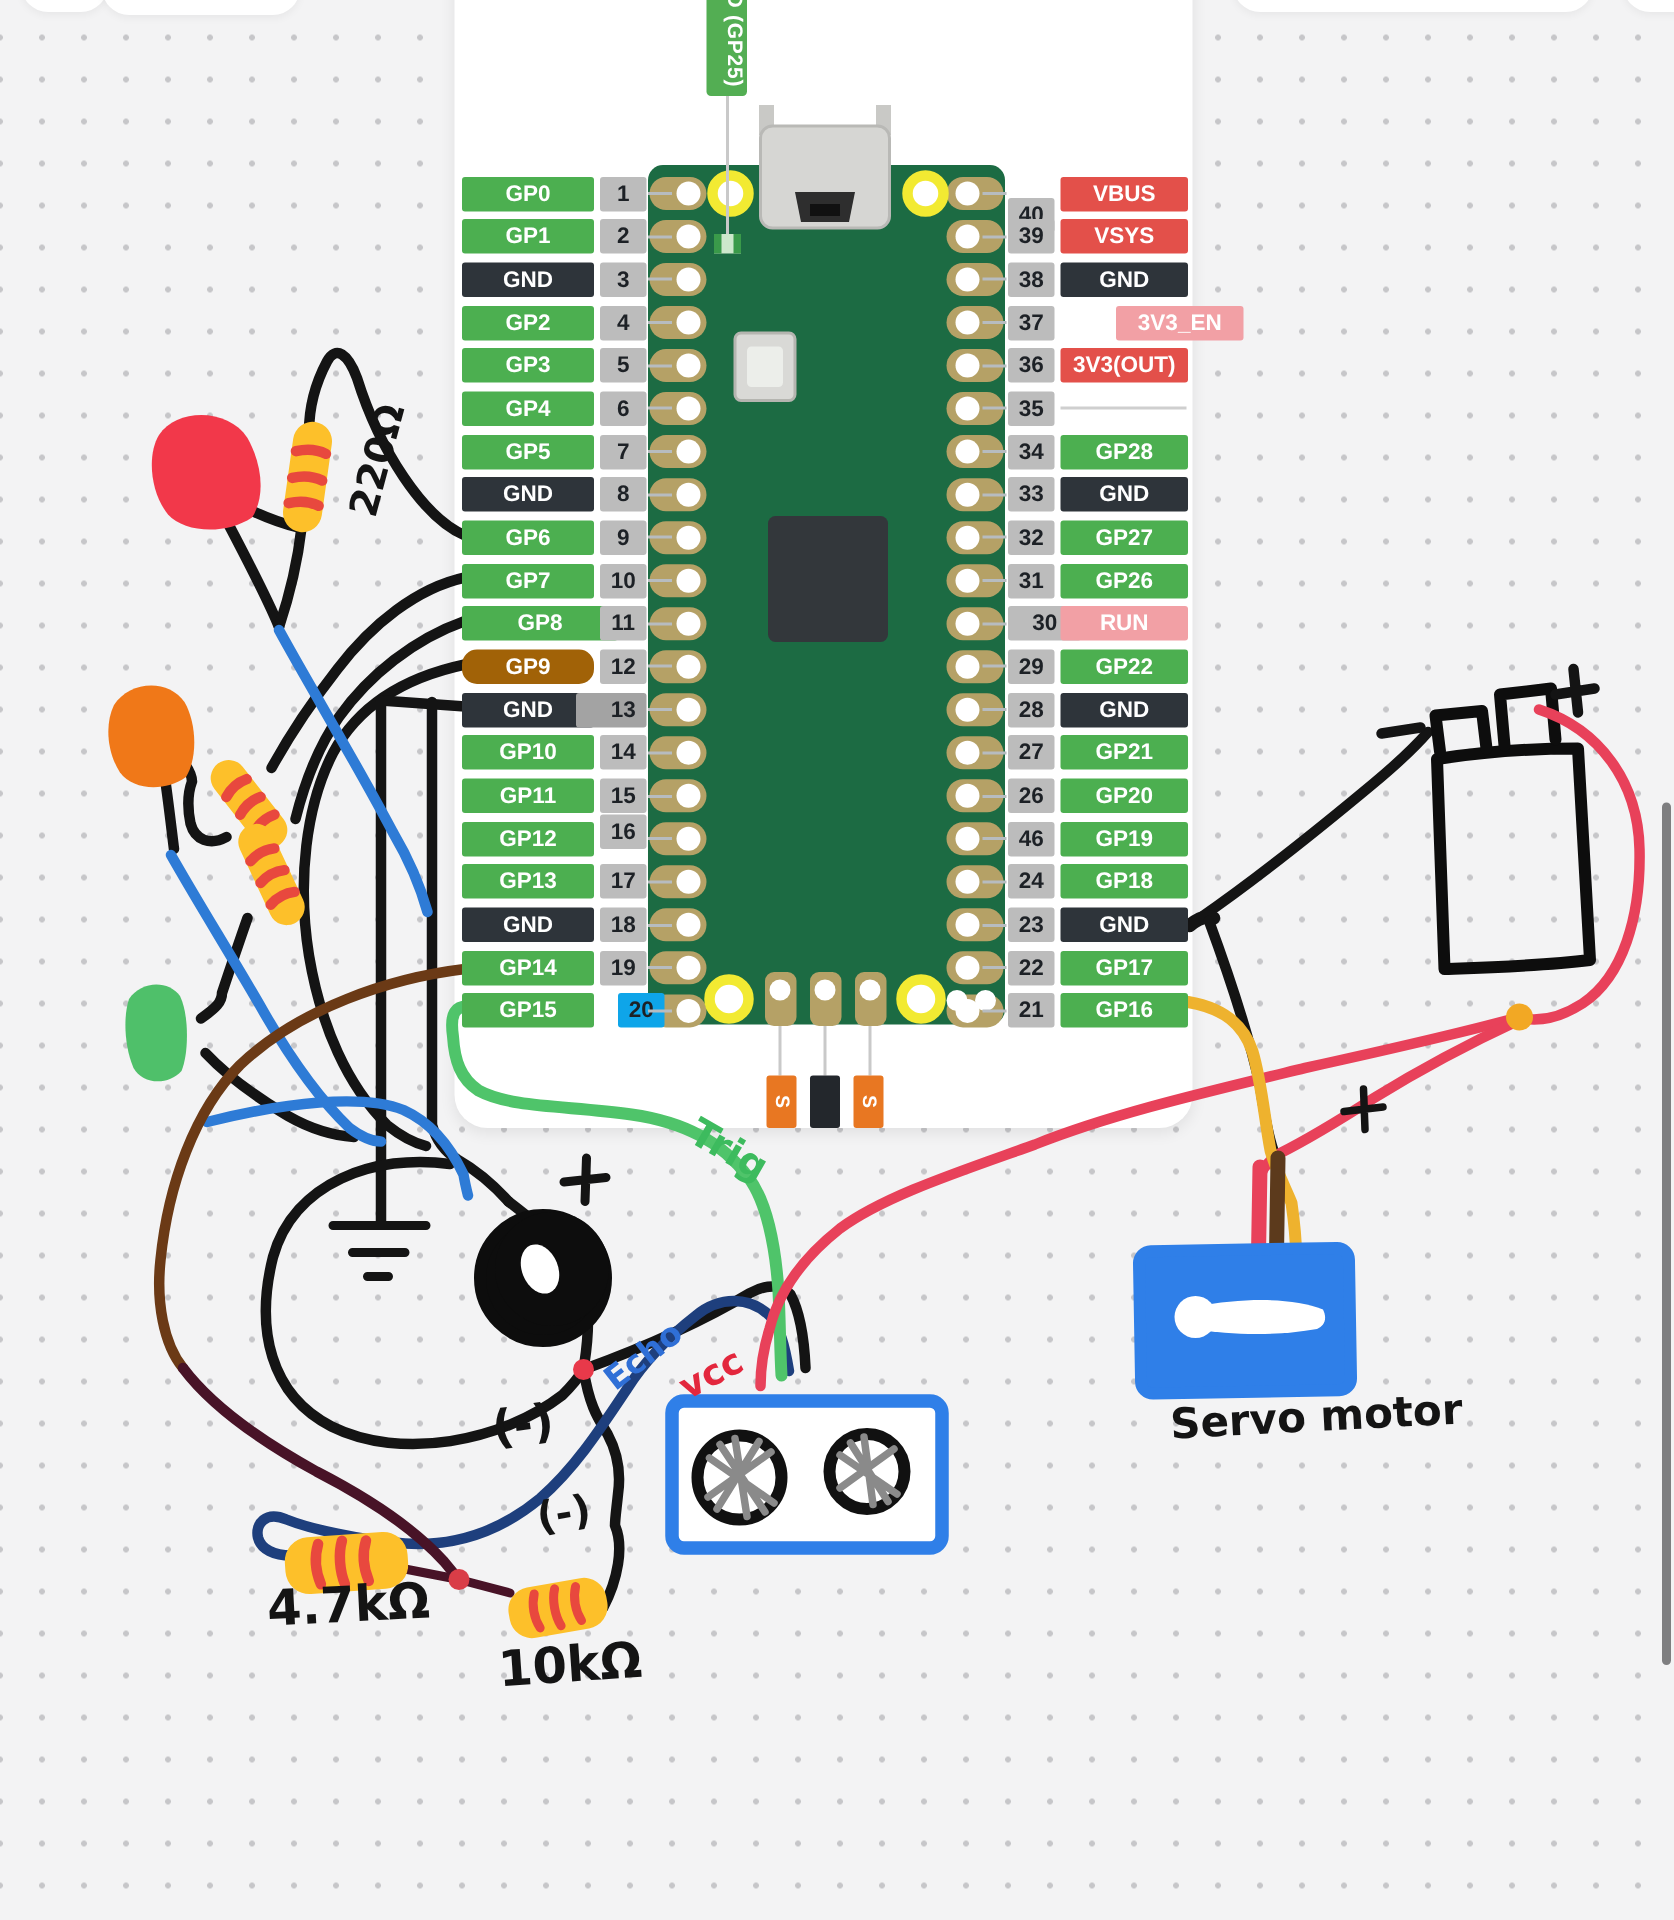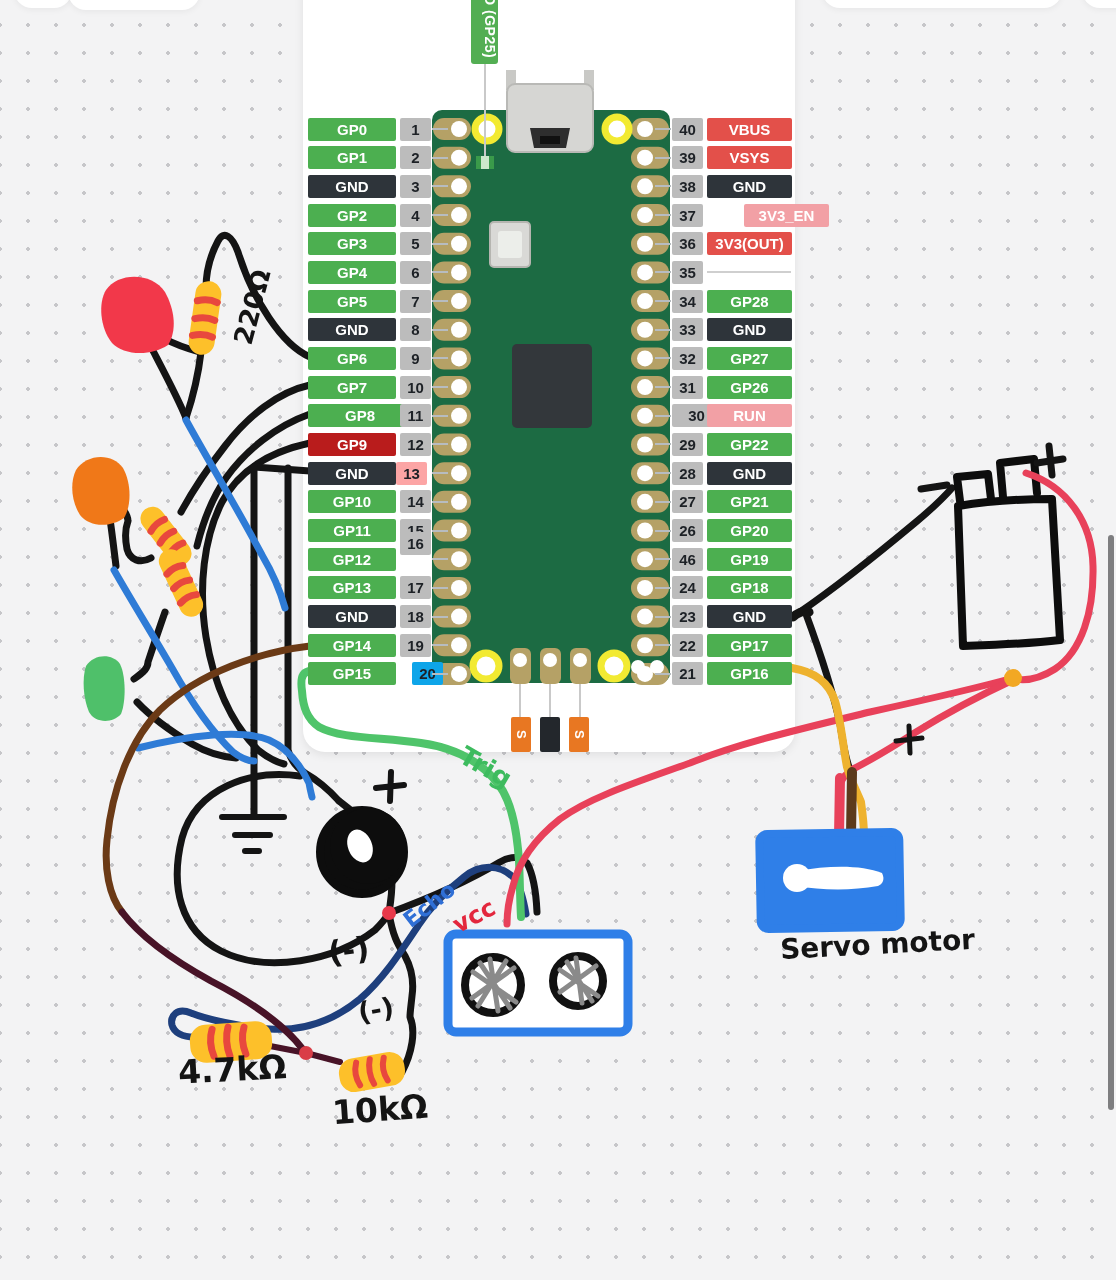--- a/index.html
+++ b/index.html
@@ -325,48 +325,48 @@
     <div class="connector" style="left: 432px; width: 16px; top: 329px; background: rgb(183, 188, 192);"></div>
     <div class="chip" style="left: 308px; width: 88px; top: 347px; background: rgb(76, 175, 80);">GP6</div>
     <div class="chip num" style="left: 400px; width: 31px; top: 347px; background: rgb(188, 188, 188);">9</div>
     <div class="connector" style="left: 432px; width: 16px; top: 357px; background: rgb(183, 188, 192);"></div>
     <div class="chip" style="left: 308px; width: 88px; top: 376px; background: rgb(76, 175, 80);">GP7</div>
     <div class="chip num" style="left: 400px; width: 31px; top: 376px; background: rgb(188, 188, 188);">10</div>
     <div class="connector" style="left: 432px; width: 16px; top: 386px; background: rgb(183, 188, 192);"></div>
     <div class="chip" style="left: 308px; width: 104px; top: 404px; background: rgb(76, 175, 80);">GP8</div>
     <div class="chip num" style="left: 400px; width: 31px; top: 404px; background: rgb(188, 188, 188);">11</div>
     <div class="connector" style="left: 432px; width: 16px; top: 415px; background: rgb(183, 188, 192);"></div>
-    <div class="chip" style="left: 308px; width: 88px; top: 433px; background: #b91c1c;">GP9</div>
+    <div class="chip" style="left: 308px; width: 88px; top: 433px; background: #a16207; border-radius: 10px;">GP9</div>
     <div class="chip num" style="left: 400px; width: 31px; top: 433px; background: rgb(188, 188, 188);">12</div>
     <div class="connector" style="left: 432px; width: 16px; top: 443px; background: rgb(183, 188, 192);"></div>
     <div class="chip" style="left: 308px; width: 88px; top: 462px; background: rgb(46, 52, 58);">GND</div>
-    <div class="chip num" style="left: 396px; width: 31px; top: 462px; background: #fca5a5;">13</div>
+    <div class="chip num" style="left: 384px; width: 31px; top: 462px; background: #a3a3a3; padding-left: 16px;">13</div>
     <div class="connector" style="left: 432px; width: 16px; top: 472px; background: rgb(183, 188, 192);"></div>
     <div class="chip" style="left: 308px; width: 88px; top: 490px; background: rgb(76, 175, 80);">GP10</div>
     <div class="chip num" style="left: 400px; width: 31px; top: 490px; background: rgb(188, 188, 188);">14</div>
     <div class="connector" style="left: 432px; width: 16px; top: 501px; background: rgb(183, 188, 192);"></div>
     <div class="chip" style="left: 308px; width: 88px; top: 519px; background: rgb(76, 175, 80);">GP11</div>
     <div class="chip num" style="left: 400px; width: 31px; top: 519px; background: rgb(188, 188, 188);">15</div>
     <div class="connector" style="left: 432px; width: 16px; top: 530px; background: rgb(183, 188, 192);"></div>
     <div class="chip" style="left: 308px; width: 88px; top: 548px; background: rgb(76, 175, 80);">GP12</div>
-    <div class="chip num" style="left: 400px; width: 31px; top: 532px; background: rgb(188, 188, 188);">16</div>
+    <div class="chip num" style="left: 400px; width: 31px; top: 543px; background: rgb(188, 188, 188);">16</div>
     <div class="connector" style="left: 432px; width: 16px; top: 558px; background: rgb(183, 188, 192);"></div>
     <div class="chip" style="left: 308px; width: 88px; top: 576px; background: rgb(76, 175, 80);">GP13</div>
     <div class="chip num" style="left: 400px; width: 31px; top: 576px; background: rgb(188, 188, 188);">17</div>
     <div class="connector" style="left: 432px; width: 16px; top: 587px; background: rgb(183, 188, 192);"></div>
     <div class="chip" style="left: 308px; width: 88px; top: 605px; background: rgb(46, 52, 58);">GND</div>
     <div class="chip num" style="left: 400px; width: 31px; top: 605px; background: rgb(188, 188, 188);">18</div>
     <div class="connector" style="left: 432px; width: 16px; top: 616px; background: rgb(183, 188, 192);"></div>
     <div class="chip" style="left: 308px; width: 88px; top: 634px; background: rgb(76, 175, 80);">GP14</div>
     <div class="chip num" style="left: 400px; width: 31px; top: 634px; background: rgb(188, 188, 188);">19</div>
     <div class="connector" style="left: 432px; width: 16px; top: 644px; background: rgb(183, 188, 192);"></div>
     <div class="chip" style="left: 308px; width: 88px; top: 662px; background: rgb(76, 175, 80);">GP15</div>
     <div class="chip num" style="left: 412px; width: 31px; top: 662px; background: #0ea5e9;">20</div>
     <div class="connector" style="left: 432px; width: 16px; top: 673px; background: rgb(183, 188, 192);"></div>
-    <div class="chip num" style="left: 672px; width: 31px; top: 118px; background: rgb(188, 188, 188);">40</div>
+    <div class="chip num" style="left: 672px; width: 31px; top: 132px; background: rgb(188, 188, 188);">40</div>
     <div class="chip" style="left: 707px; width: 85px; top: 118px; background: rgb(227, 80, 74);">VBUS</div>
     <div class="connector" style="left: 655px; width: 16px; top: 128px; background: rgb(183, 188, 192);"></div>
     <div class="chip num" style="left: 672px; width: 31px; top: 146px; background: rgb(188, 188, 188);">39</div>
     <div class="chip" style="left: 707px; width: 85px; top: 146px; background: rgb(227, 80, 74);">VSYS</div>
     <div class="connector" style="left: 655px; width: 16px; top: 157px; background: rgb(183, 188, 192);"></div>
     <div class="chip num" style="left: 672px; width: 31px; top: 175px; background: rgb(188, 188, 188);">38</div>
     <div class="chip" style="left: 707px; width: 85px; top: 175px; background: rgb(46, 52, 58);">GND</div>
     <div class="connector" style="left: 655px; width: 16px; top: 185px; background: rgb(183, 188, 192);"></div>
     <div class="chip num" style="left: 672px; width: 31px; top: 204px; background: rgb(188, 188, 188);">37</div>
     <div class="chip" style="left: 707px; width: 85px; top: 204px; background: rgb(242, 160, 165); margin-left: 37px;">3V3_EN</div>

